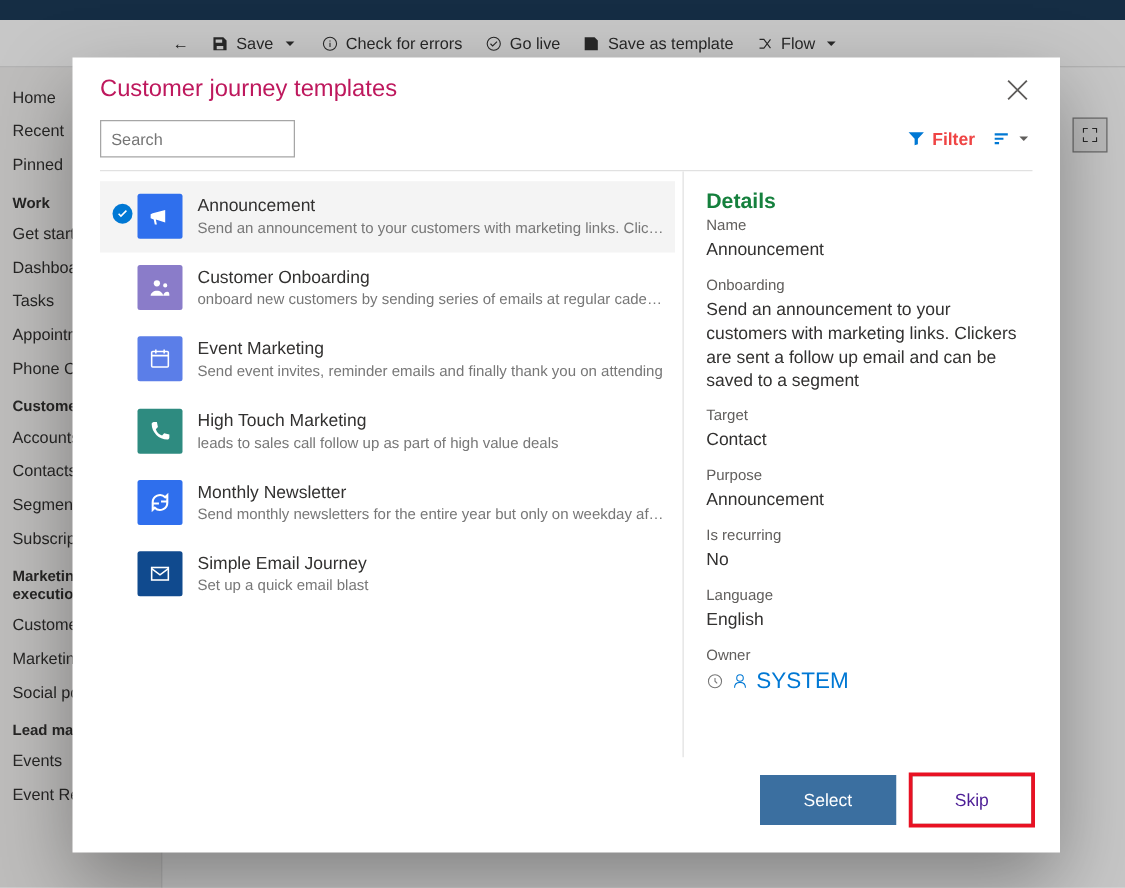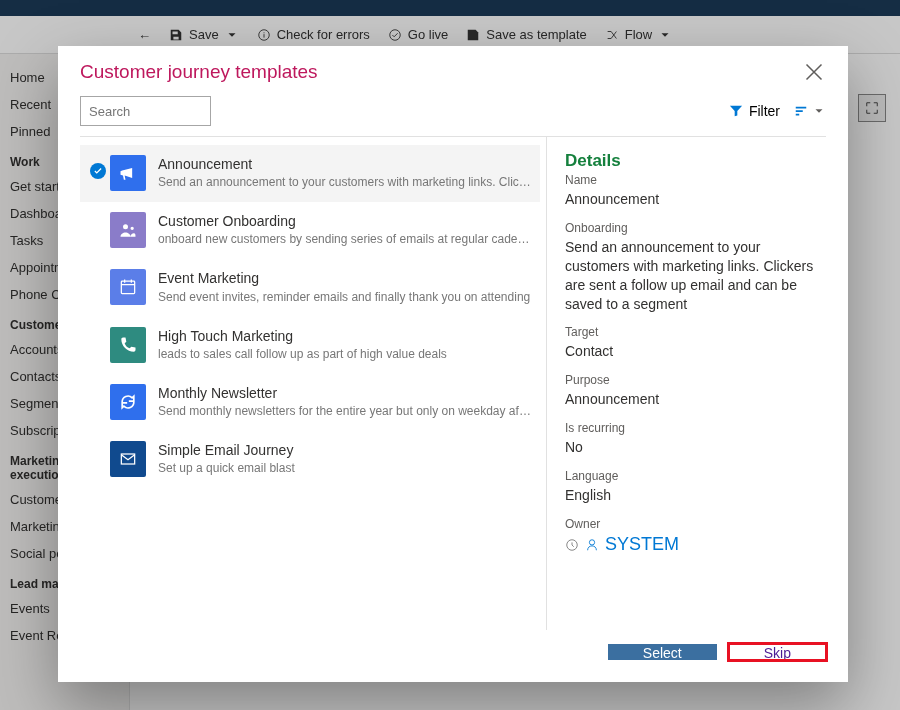--- a/index.html
+++ b/index.html
@@ -19,25 +19,25 @@
   .app-main .corner { position: absolute; right: 14px; top: 40px; display:flex; gap:10px; font-size:12px; color:#555; align-items:center; }
   .app-main .cbox { width:28px; height:28px; border:1px solid #888; background:#eee; display:flex; align-items:center; justify-content:center; }
 
   
   .modal { position: absolute; left: 58px; top: 46px; width: 790px; height: 636px; background: #fff; box-shadow: 0 25px 60px rgba(0,0,0,0.35); display: flex; flex-direction: column; }
   .modal-hd { padding: 14px 22px 8px 22px; display: flex; align-items: center; }
   .modal-title { font-size: 19px; font-weight: 400; color: #be185d; flex: 1; }
   .close-btn { width: 24px; height: 24px; display:flex; align-items:center; justify-content:center; color:#605e5c; cursor:pointer; }
 
   .toolbar { padding: 4px 22px 10px 22px; display: flex; align-items: center; }
-  .searchbox { width: 131px; height: 30px; border: 1px solid #a6a6a6; display: flex; align-items: center; padding: 0 8px; }
+  .searchbox { width: 156px; height: 30px; border: 1px solid #a6a6a6; display: flex; align-items: center; padding: 0 8px; }
   .searchbox input { border: none; outline: none; flex: 1; font-size: 13px; background: transparent; }
   .searchbox svg { width: 14px; height: 14px; color: #323130; }
   .tool-spacer { flex: 1; }
-  .filter-btn { display: flex; align-items: center; gap: 6px; font-size: 14px; color: #000000; margin-right: 14px; cursor:pointer; }
+  .filter-btn { display: flex; align-items: center; gap: 6px; font-size: 14px; color: #ef4444; margin-right: 14px; cursor:pointer;font-weight:bold; }
   .filter-btn svg { width: 14px; height: 14px; color: #0078d4; }
   .sort-btn { display:flex; align-items:center; gap:4px; cursor:pointer; }
   .sort-btn svg { width:14px; height:14px; color:#0078d4; }
 
   .divider { height: 1px; background: #e1e1e1; margin: 0 22px; }
 
   .modal-body { flex: 1; display: flex; overflow: hidden; padding: 0 22px; }
   .tpl-list { width: 460px; overflow-y: auto; padding-top: 8px; }
   .tpl-item { display: flex; align-items: flex-start; padding: 10px 8px 10px 6px; cursor: pointer; border-bottom: 1px solid transparent; }
   .tpl-item.selected { background: #f4f4f4; }
@@ -53,21 +53,21 @@
   .details { flex: 1; border-left: 1px solid #e1e1e1; margin-left: 6px; padding: 14px 0 0 18px; overflow-y:auto; }
   .details h3 { font-size: 17px; font-weight: 600; color: #15803d; margin-bottom: 2px; }
   .d-field { margin-bottom: 12px; }
   .d-label { font-size: 12px; color: #605e5c; margin-bottom: 3px; }
   .d-value { font-size: 14px; color: #323130; line-height: 1.35; }
   .d-owner { display: flex; align-items: center; gap: 6px; color: #0078d4; font-size: 18px; }
   .d-owner svg { width: 14px; height: 14px; }
   .d-owner .clock { color: #777; }
 
   .modal-ft { padding: 14px 22px 22px; display: flex; justify-content: flex-end; gap: 12px; }
-  .btn { min-width: 70px; height: 16px; padding: 0 34px; font-size: 14px; border: 1px solid transparent; cursor: pointer; }
+  .btn { min-width: 70px; height: 40px; padding: 0 34px; font-size: 14px; border: 1px solid transparent; cursor: pointer; }
   .btn-primary { background: #3b6fa0; color: #fff; }
   .btn-secondary { background: #fff; color: #4c1d95; border: 1px solid #8a8886; }
   .hl-red { outline: 3px solid #e81123; outline-offset: -1px; }
 </style>
 </head>
 <body>
 
 <div class="app-bg">
   <div class="app-topbar"></div>
   <div class="app-cmdbar">

